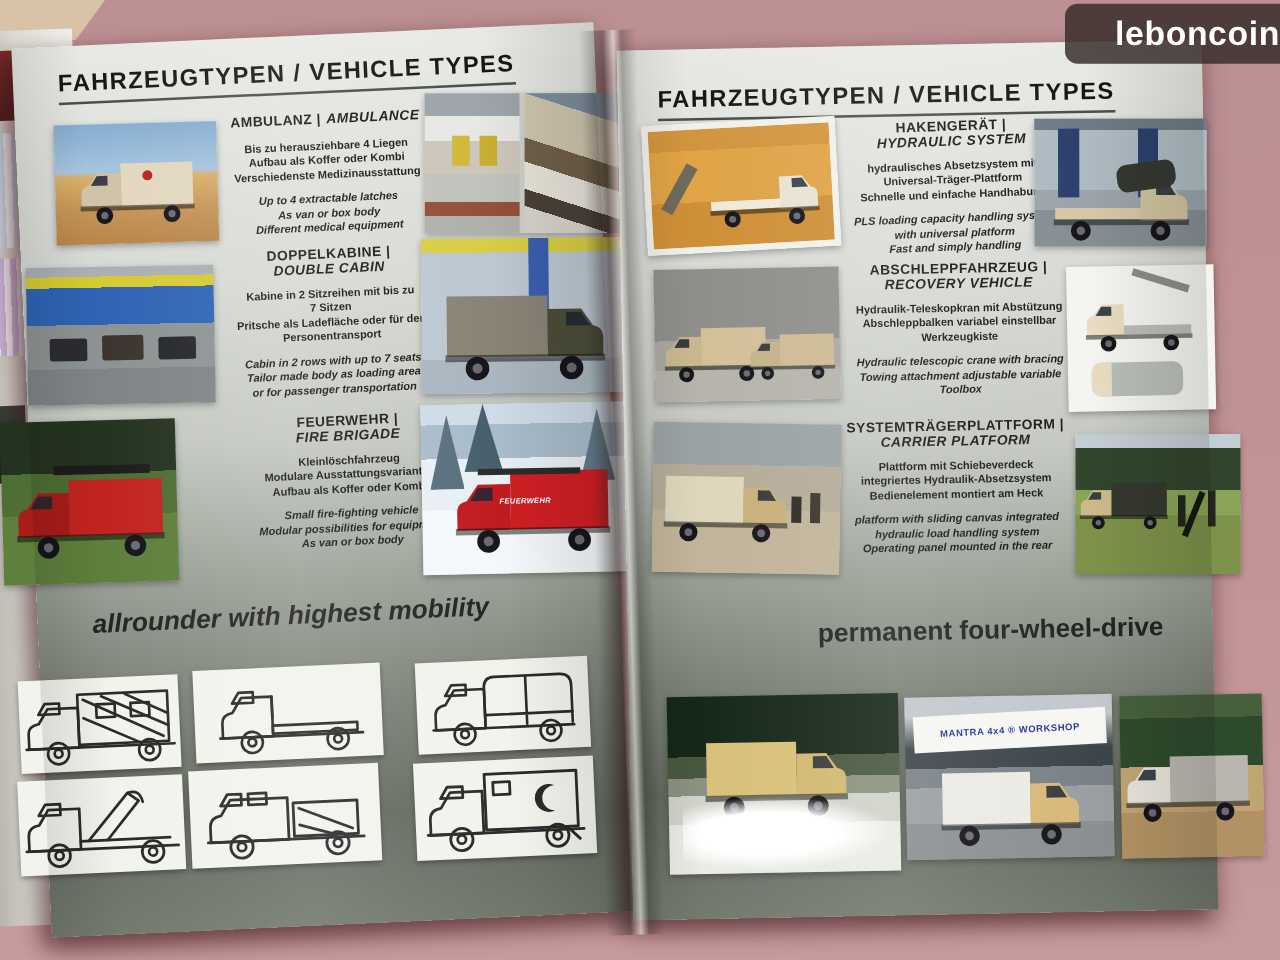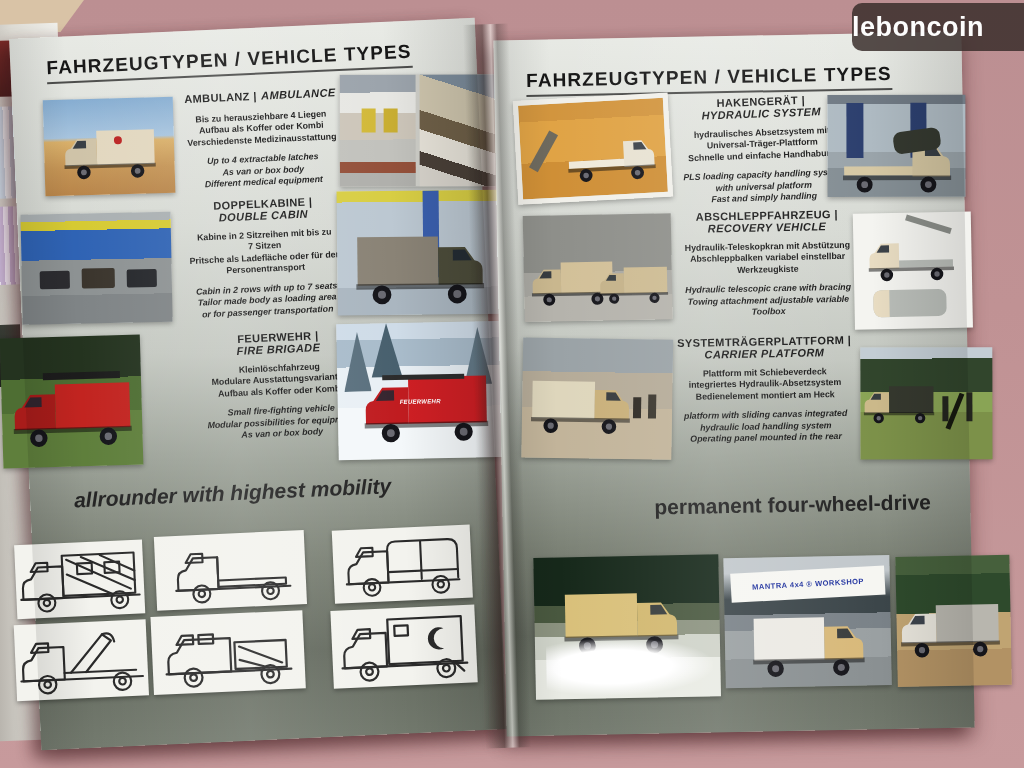--- a/index.html
+++ b/index.html
@@ -35,21 +35,21 @@
   .ln{font-size:8.8px;font-weight:700;line-height:1.3;}
   .grp.en .ln{font-style:italic;}
   .ph{position:absolute;box-shadow:0 2px 5px rgba(0,0,0,.3);overflow:hidden;}
   .tk{position:absolute;}
   .flip{transform:scaleX(-1);}
   .dbox{position:absolute;background:#f3f3ee;box-shadow:0 2px 4px rgba(0,0,0,.35);}
   .dbox svg{width:100%;height:100%;}
   .dl{stroke:#2a2a2a;stroke-width:2;fill:none;stroke-linejoin:round;stroke-linecap:round;}
   .watermark{position:absolute;right:0;top:3px;width:172px;height:48px;z-index:10;
         background:rgba(56,44,42,.84);border-radius:10px 0 0 10px;
-        display:flex;align-items:center;justify-content:flex-start;}
+        display:flex;align-items:center;justify-content:flex-end;}
   .watermark span{color:#fdfdfd;font-size:27px;font-weight:700;letter-spacing:.5px;}
   .banner{position:absolute;left:4%;right:3%;top:10%;height:22%;background:#f6f6f2;
         display:flex;align-items:center;justify-content:center;transform:rotate(-2deg);}
   .banner span{color:#2335a0;font-size:7.5px;font-weight:800;letter-spacing:.5px;white-space:nowrap;}
   .fwtext{position:absolute;color:#fff;font-size:6px;font-weight:800;font-style:italic;letter-spacing:.3px;}
   .blob{position:absolute;}
 </style>
 </head>
 <body>
 

